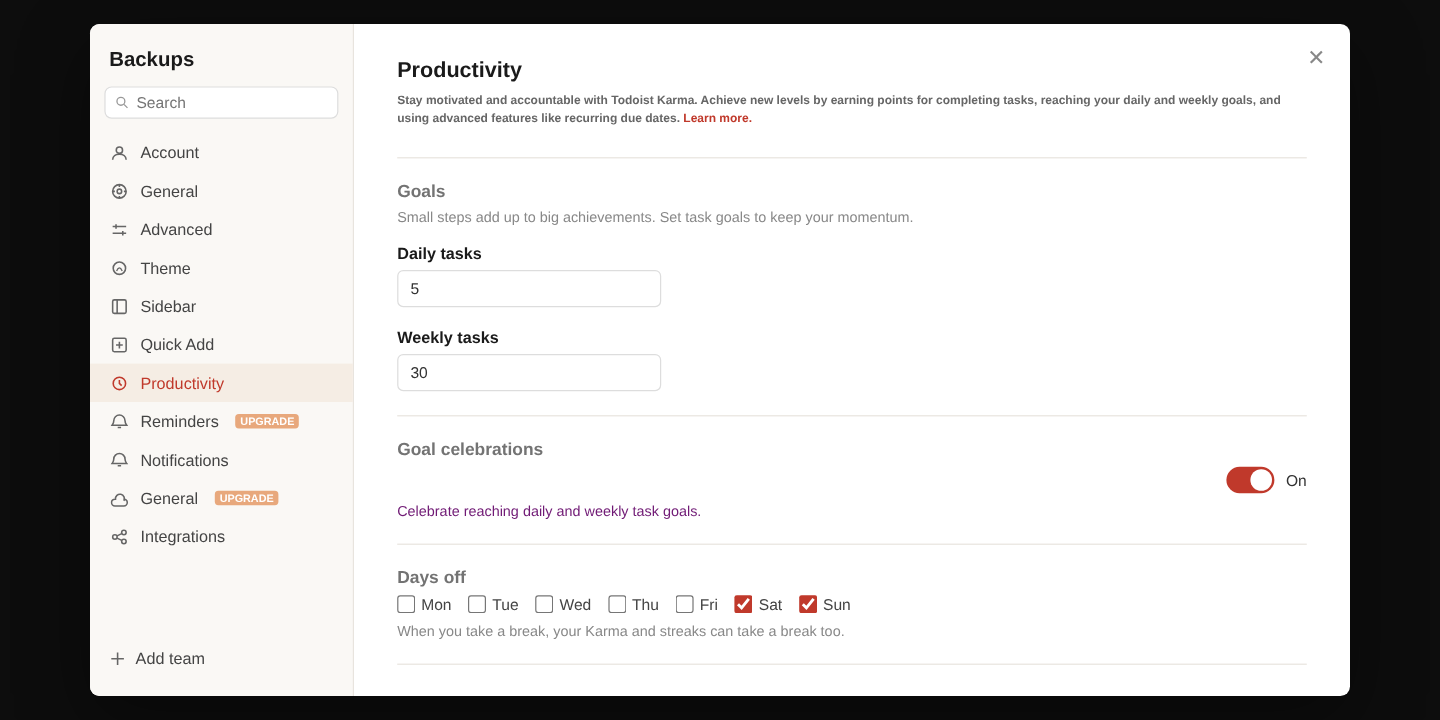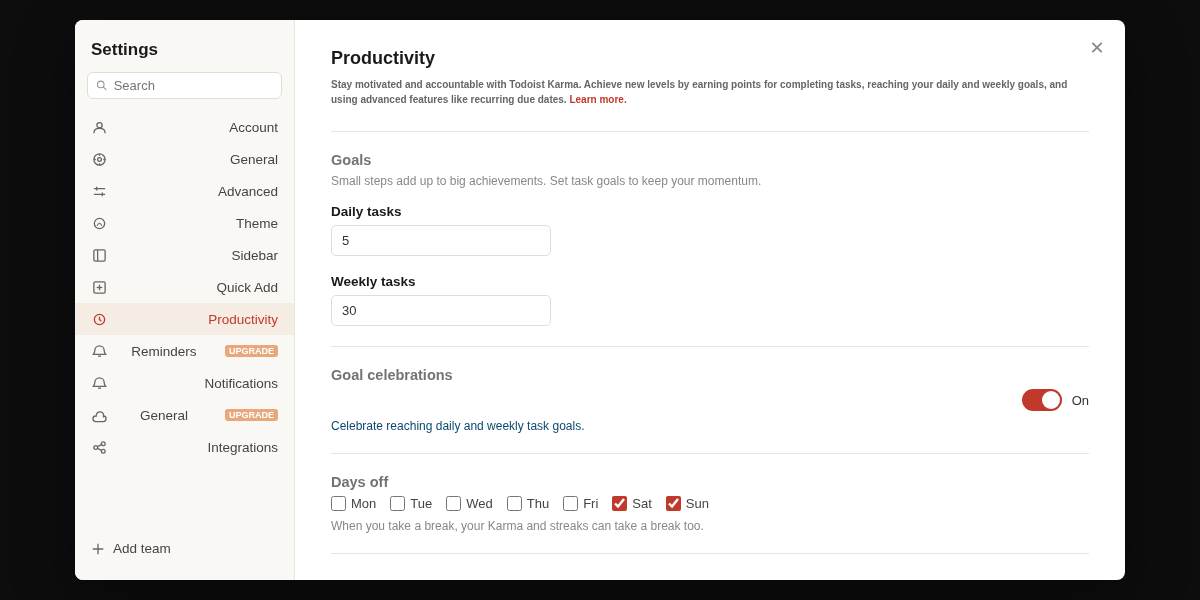--- a/index.html
+++ b/index.html
@@ -73,21 +73,20 @@
     .nav-item {
       display: flex;
       align-items: center;
       gap: 10px;
       padding: 8px 16px;
       font-size: 13.5px;
       color: #444;
       cursor: pointer;
       border-radius: 0;
       transition: background 0.1s;
-      justify-content: space-between;
     }
     .nav-item.active {
       background: #f5ede4;
       color: #c0392b;
       font-weight: 500;
     }
     .nav-item .nav-icon {
       width: 16px;
       height: 16px;
       display: flex;
@@ -217,21 +216,21 @@
       top: 2px;
       transition: left 0.2s;
     }
     .toggle.on .toggle-knob { left: 20px; }
     .toggle-label {
       font-size: 13px;
       color: #333;
     }
     .toggle-desc {
       font-size: 12px;
-      color: #0c4a6e;
+      color: #701a75;
       margin-bottom: 4px;
     }
     
     .days-row {
       display: flex;
       align-items: center;
       gap: 14px;
       margin-bottom: 8px;
       flex-wrap: wrap;
     }
@@ -257,21 +256,21 @@
     .main-content::-webkit-scrollbar-track { background: #f0f0f0; }
     .main-content::-webkit-scrollbar-thumb { background: #ccc; border-radius: 3px; }
   </style>
 </head>
 <body>
 
 <div class="modal-overlay">
   <div class="modal">
 
     <div class="sidebar">
-      <div class="sidebar-title">Settings</div>
+      <div class="sidebar-title">Backups</div>
 
       <div class="search-box">
         <svg class="search-icon-svg" viewBox="0 0 16 16" fill="none" stroke="#999" stroke-width="1.5">
           <circle cx="6.5" cy="6.5" r="4.5"></circle>
           <line x1="10" y1="10" x2="14" y2="14"></line>
         </svg>
         <input type="text" placeholder="Search" style="">
       </div>
 
       <div class="nav-item">

